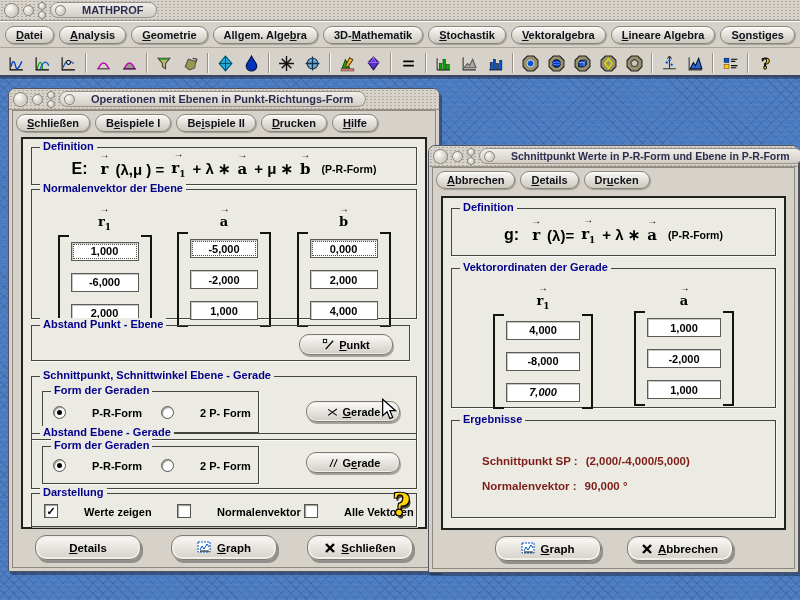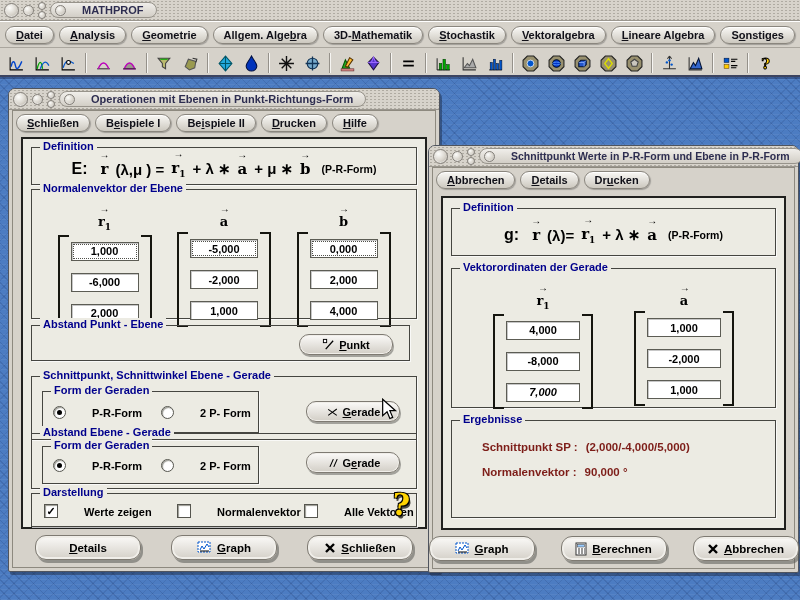--- a/index.html
+++ b/index.html
@@ -521,49 +521,41 @@
                 <input class="vinput" style="width: 72px;" value="1,000">
                 <input class="vinput" style="width: 72px;" value="-2,000">
                 <input class="vinput" style="width: 72px;" value="1,000">
               </div>
             </div>
           </div>
         </div>
 
         <div class="grp" style="left:8px;right:8px;top:222px;height:96px">
           <span class="grplabel">Ergebnisse</span>
-          <div class="resline" style="margin-top:20px">
+          <div class="resline" style="margin-top:34px">
             <span>Schnittpunkt SP :</span>
               <span>(2,000/-4,000/5,000)</span>
           </div>
           <div class="resline" style="margin-top:13px">
             <span>Normalenvektor :</span>
               <span>90,000 °</span>
           </div>
         </div>
       </div>
 
       <div style="position:absolute;left:0;right:0;top:368px;display:flex;justify-content:center;gap:26px">
         <div class="bigbtn">
           <svg width="15" height="13" viewBox="0 0 15 13">
               <rect x="1" y="1" width="12" height="10" fill="#fff" stroke="#05c" stroke-dasharray="2 1"></rect>
               <path d="M3 9l2-4 2 3 3-5 2 3" stroke="#05c" fill="none"></path>
               <path d="M3 10h9" stroke="#000"></path>
             </svg>
           <span><u>G</u>raph</span>
         </div>
         <div class="bigbtn">
-          <svg width="12" height="14" viewBox="0 0 12 14">
-              <rect x="1" y="1" width="10" height="12" fill="#fff" stroke="#333"></rect>
-              <rect x="2.5" y="2.5" width="7" height="2.5" fill="#9cf" stroke="#333" stroke-width=".5"></rect>
-              <path d="M3 7h2M6 7h2M9 7h1M3 9h2M6 9h2M9 9h1M3 11h2M6 11h2M9 11h1" stroke="#333"></path>
-            </svg>
-          <span><u>B</u>erechnen</span>
-        </div>
-        <div class="bigbtn">
           <svg width="12" height="12" viewBox="0 0 12 12">
               <path d="M2 2l8 8M10 2l-8 8" stroke="#000" stroke-width="2.4"></path>
             </svg>
           <span><u>A</u>bbrechen</span>
         </div>
       </div>
     </div>
   </div>
 
   <svg class="cursor" style="left:381px;top:398px" width="18" height="22" viewBox="0 0 14 18">

